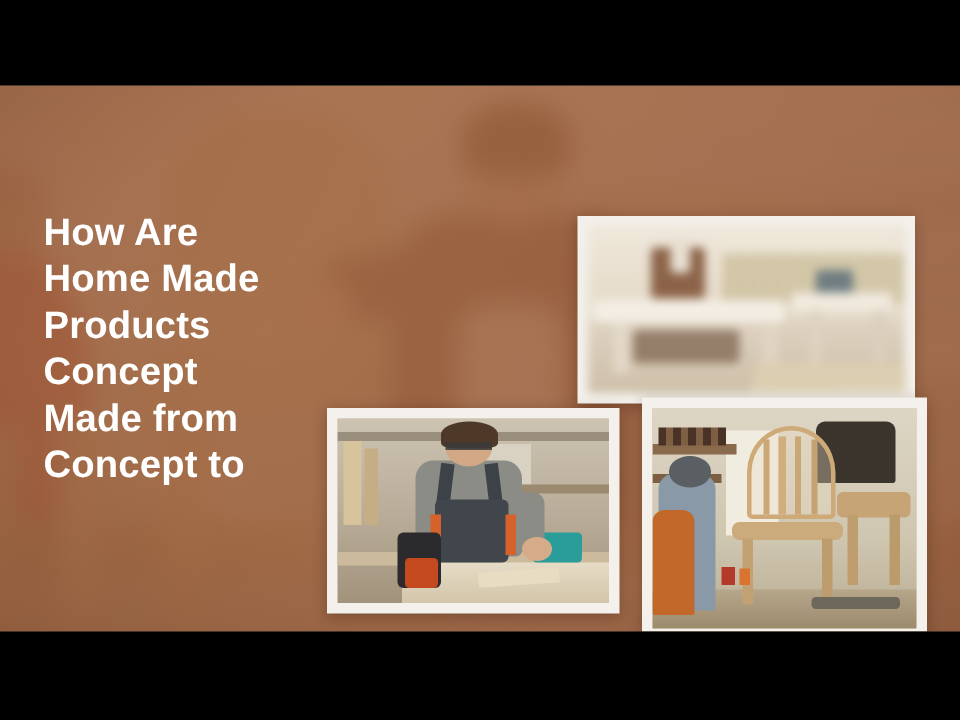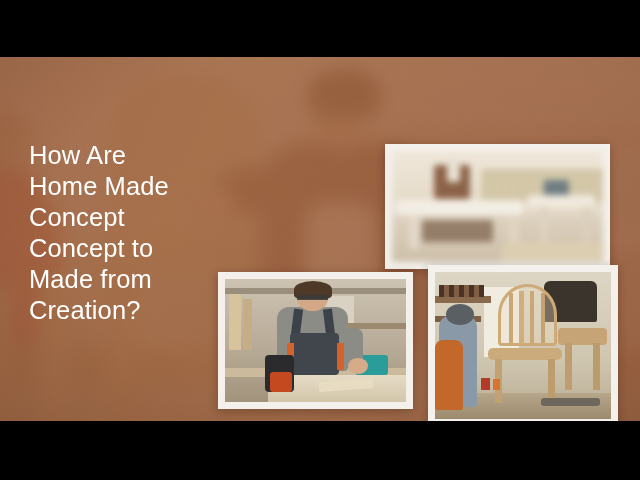--- a/index.html
+++ b/index.html
@@ -66,21 +66,21 @@
   
   .tint{position:absolute;inset:0;background:#9a5f3d;opacity:.70;}
   .tint2{position:absolute;inset:0;
      background:linear-gradient(115deg,#9c603e 0%,#a26943 32%,#9b6142 70%,#8e5537 100%);
      opacity:.55;}
   .vig{position:absolute;inset:0;
      background:radial-gradient(120% 110% at 62% 42%,rgba(0,0,0,0) 45%,rgba(60,25,10,.34) 100%);}
 
   
   .headline{position:absolute;left:29px;top:83px;z-index:25;
-     color:#ffffff;font-weight:400;font-size:25.5px;line-height:31px;
+     color:#ffffff;font-weight:700;font-size:25.5px;line-height:31px;
      letter-spacing:.1px;font-family:"Liberation Sans",sans-serif;}
   .headline span{display:block;white-space:nowrap;}
 
   
   .card{position:absolute;z-index:30;background:#f4f1ec;padding:7px;
      box-shadow:0 2px 9px rgba(40,15,5,.30);}
   .card .ph{position:relative;width:100%;height:100%;overflow:hidden;background:#cbb79e;}
   .card .ph i{position:absolute;display:block;}
 
   
@@ -200,24 +200,24 @@
       <i class="pole4"></i>
     </div>
 
     <div class="tint"></div>
     <div class="tint2"></div>
     <div class="vig"></div>
 
     <div class="headline">
       <span>How Are</span>
       <span>Home Made</span>
+      <span>Products</span>
       <span>Concept</span>
+      <span>Made from</span>
       <span>Concept to</span>
-      <span>Made from</span>
-      <span>Creation?</span>
     </div>
 
     <div class="card cardA">
       <div class="ph">
         <i class="cA-wall"></i>
         <i class="cA-grass"></i>
         <i class="cA-floor"></i>
         <i class="cA-box"></i>
         <i class="cA-bot"></i>
         <i class="cA-tbl"></i>

